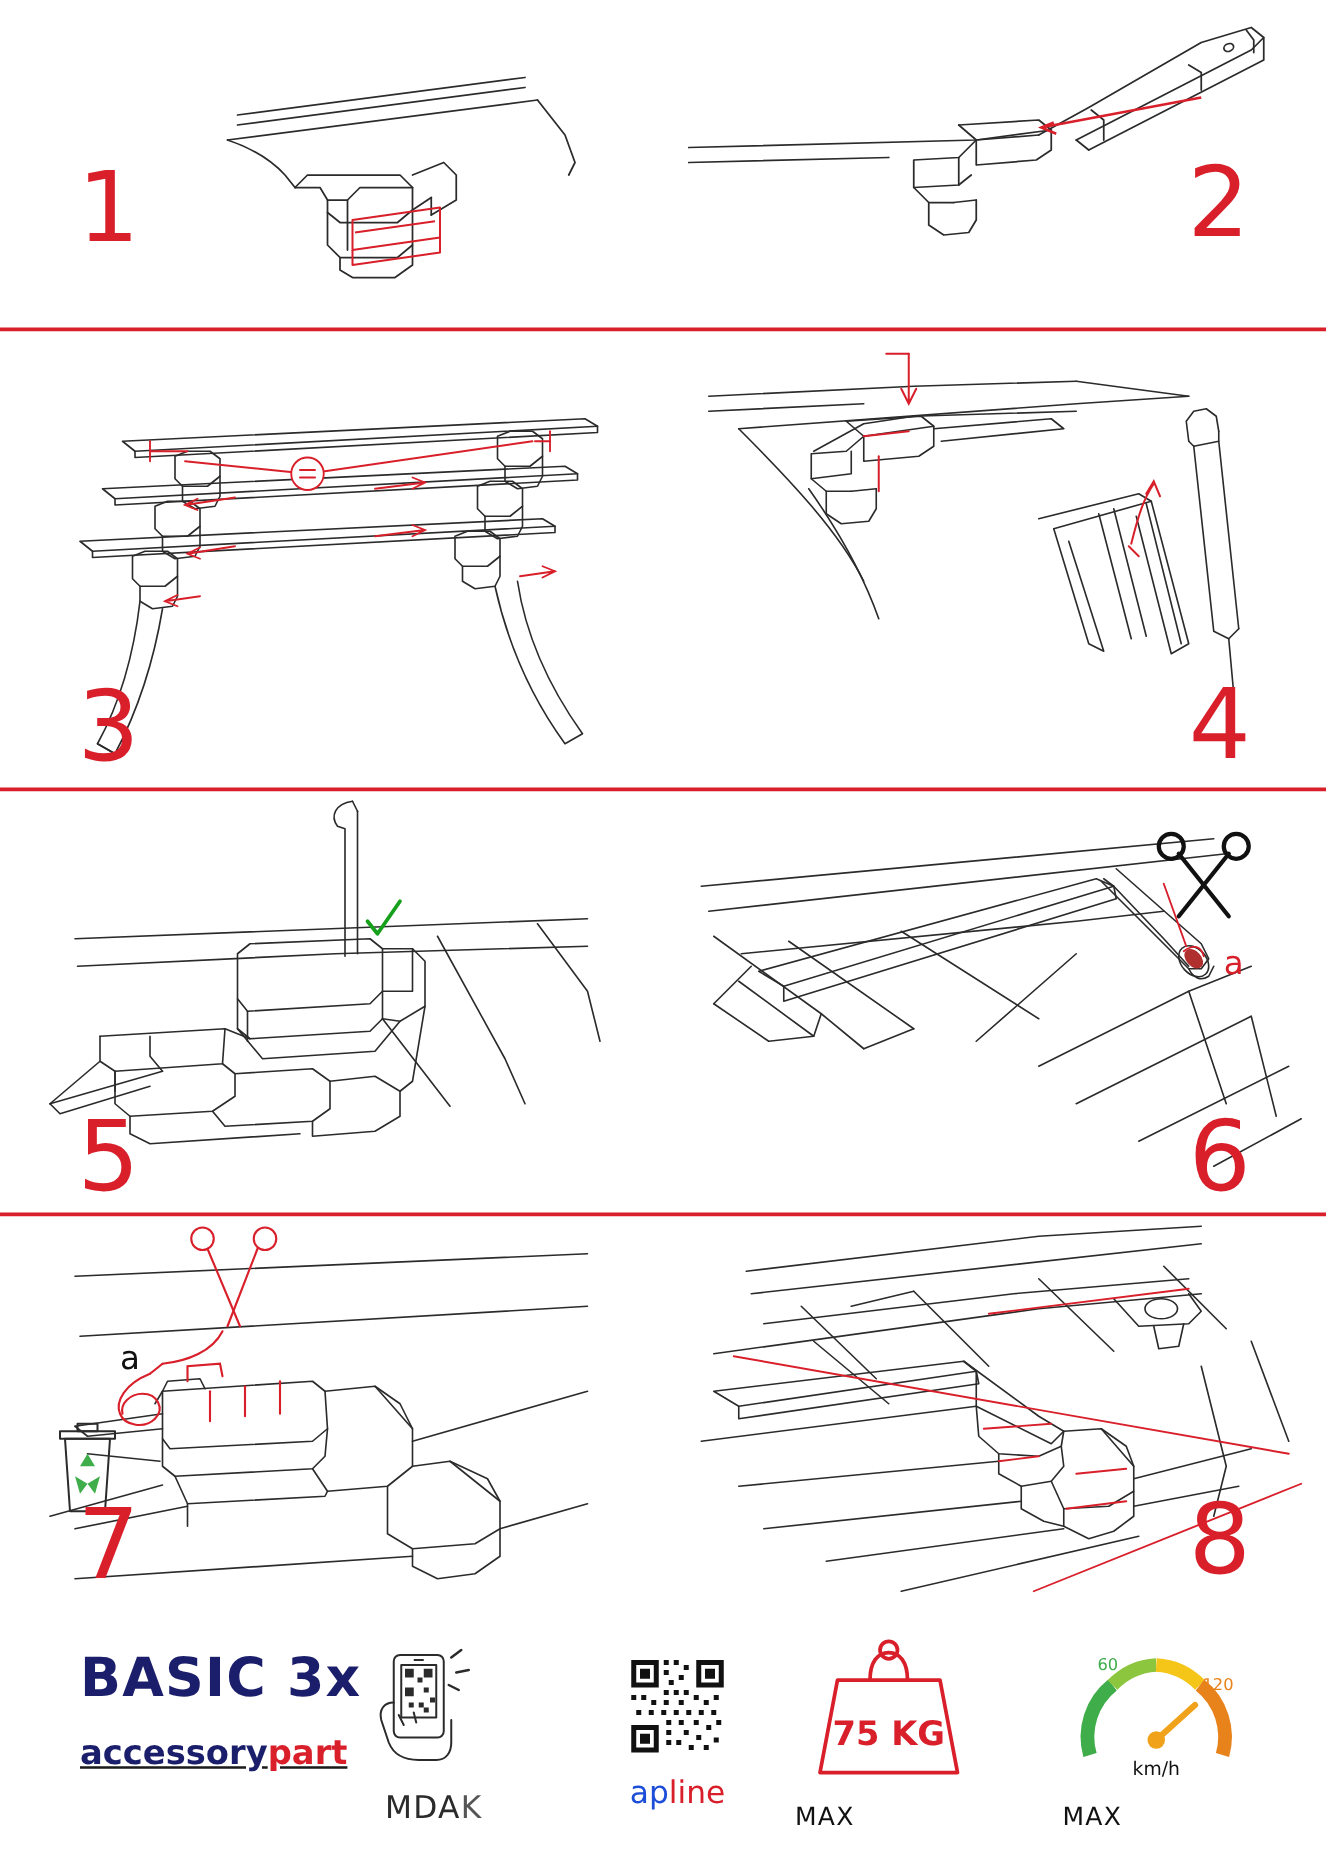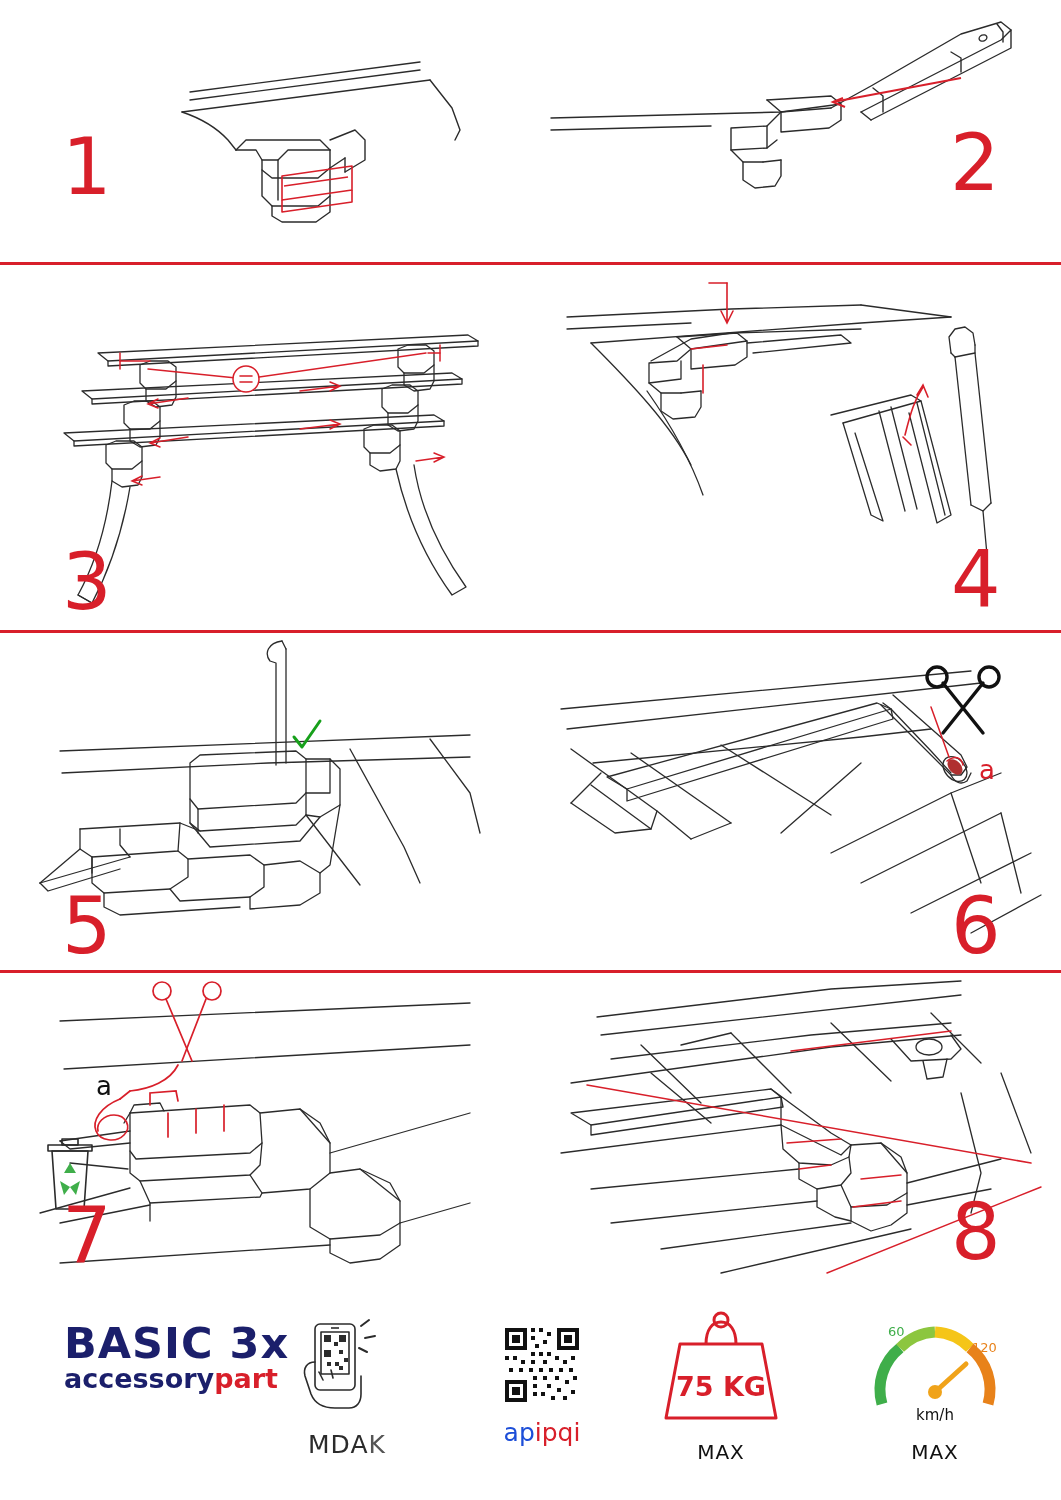--- a/index.html
+++ b/index.html
@@ -72,25 +72,26 @@
   .brand-title {
     font-family: "DejaVu Sans", sans-serif;
     font-weight: bold;
     font-size: 43px;
     letter-spacing: 1px;
     color: #1b1f6b;
     line-height: 1;
   }
   .brand-title .x { color: #1b1f6b; }
   .brand-sub {
-    margin-top: 0;
+    margin-top: 24px;
     font-family: "DejaVu Sans", sans-serif;
     font-weight: bold;
     font-size: 27px;
     line-height: 1;
+    text-decoration: underline;
   }
   .brand-sub .a { color: #1b1f6b; }
   .brand-sub .b { color: #d81f2a; }
 
   .logo-block {
     position: absolute;
     text-align: center;
   }
   .logo-caption {
     font-family: "DejaVu Sans", sans-serif;
@@ -100,21 +101,20 @@
     white-space: nowrap;
   }
   .cap-mdak { color: #2b2b2b; letter-spacing: 1px; margin-top: 18px; }
   .cap-mdak .k { color: #555; }
   .cap-ipqi { color: #b9321f; }
   .cap-apline .ap { color: #1d4ed8; }
   .cap-apline .line { color: #d81f2a; }
 
   .max-block {
     position: absolute;
-    text-align: center;
   }
   .max-label {
     font-family: "DejaVu Sans", sans-serif;
     font-size: 20px;
     color: #111;
     margin-top: 6px;
     letter-spacing: 1px;
   }
   .weight-text {
     font-family: "DejaVu Sans", sans-serif;
@@ -576,21 +576,21 @@
           <rect x="30" y="58" width="4" height="4"></rect>
             <rect x="44" y="58" width="4" height="4"></rect>
             <rect x="54" y="62" width="4" height="4"></rect>
           <rect x="30" y="66" width="4" height="4"></rect>
             <rect x="38" y="66" width="4" height="4"></rect>
             <rect x="48" y="70" width="4" height="4"></rect>
           <rect x="60" y="70" width="4" height="4"></rect>
             <rect x="68" y="64" width="4" height="4"></rect>
         </g>
       </svg>
-      <div class="logo-caption cap-apline"><span class="ap">ap</span><span class="line">ipqi</span></div>
+      <div class="logo-caption cap-apline"><span class="ap">ap</span><span class="line">line</span></div>
     </div>
 
     <div class="max-block" style="left:636px; top:10px; width:170px;">
       <svg width="150" height="120" viewBox="0 0 150 120" xmlns="http://www.w3.org/2000/svg">
         <g fill="none" stroke="#d81f2a" stroke-width="3" stroke-linejoin="round">
           <path d="M20,108 L34,34 L116,34 L130,108 Z"></path>
           <path d="M60,34 C60,20 66,12 75,12 C84,12 90,20 90,34"></path>
           <circle cx="75" cy="10" r="7"></circle>
         </g>
         <text class="weight-text" x="75" y="86" text-anchor="middle">75 KG</text>

